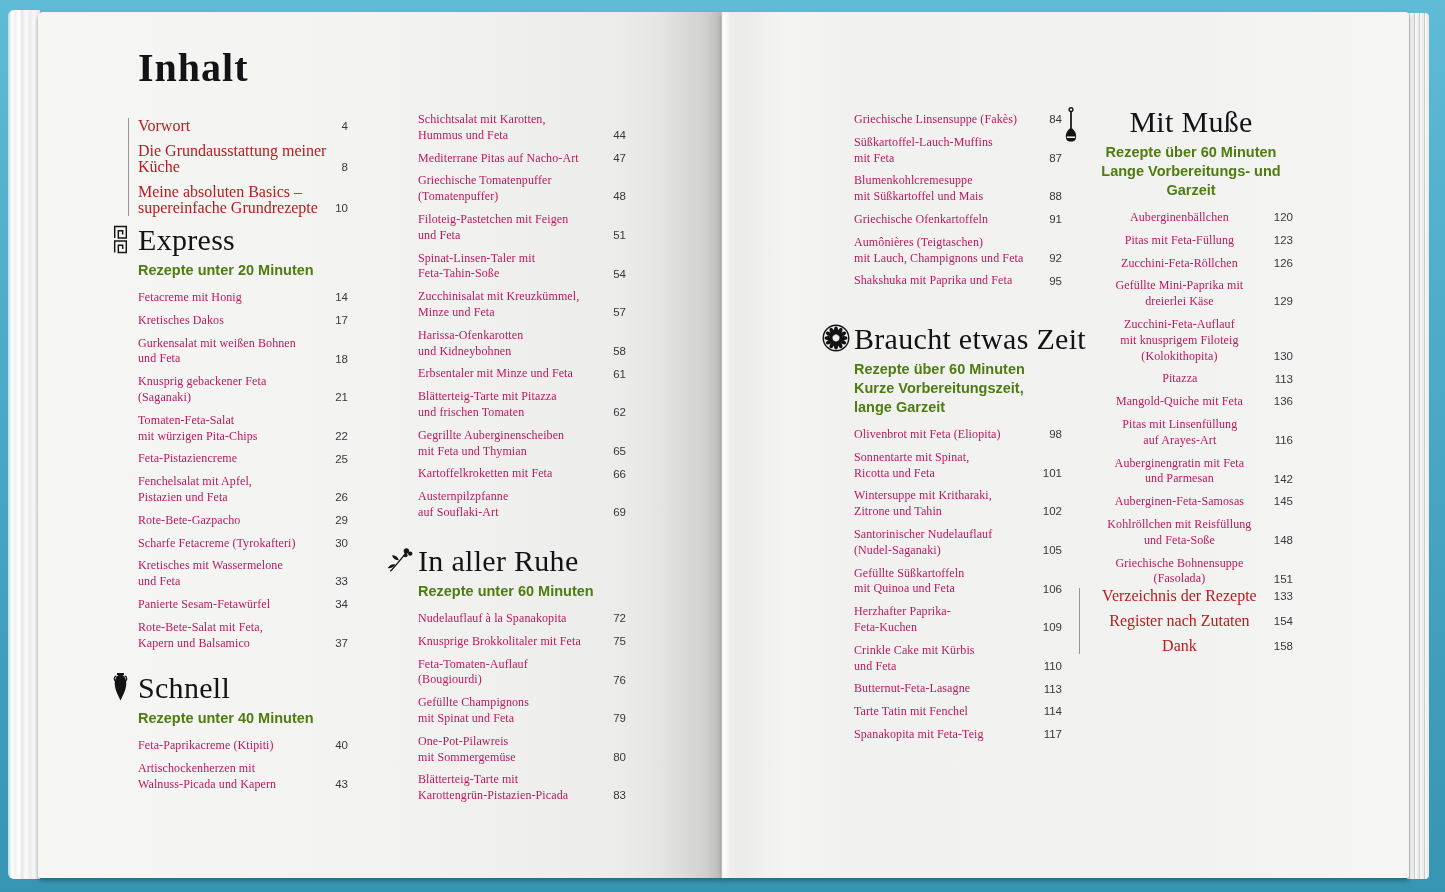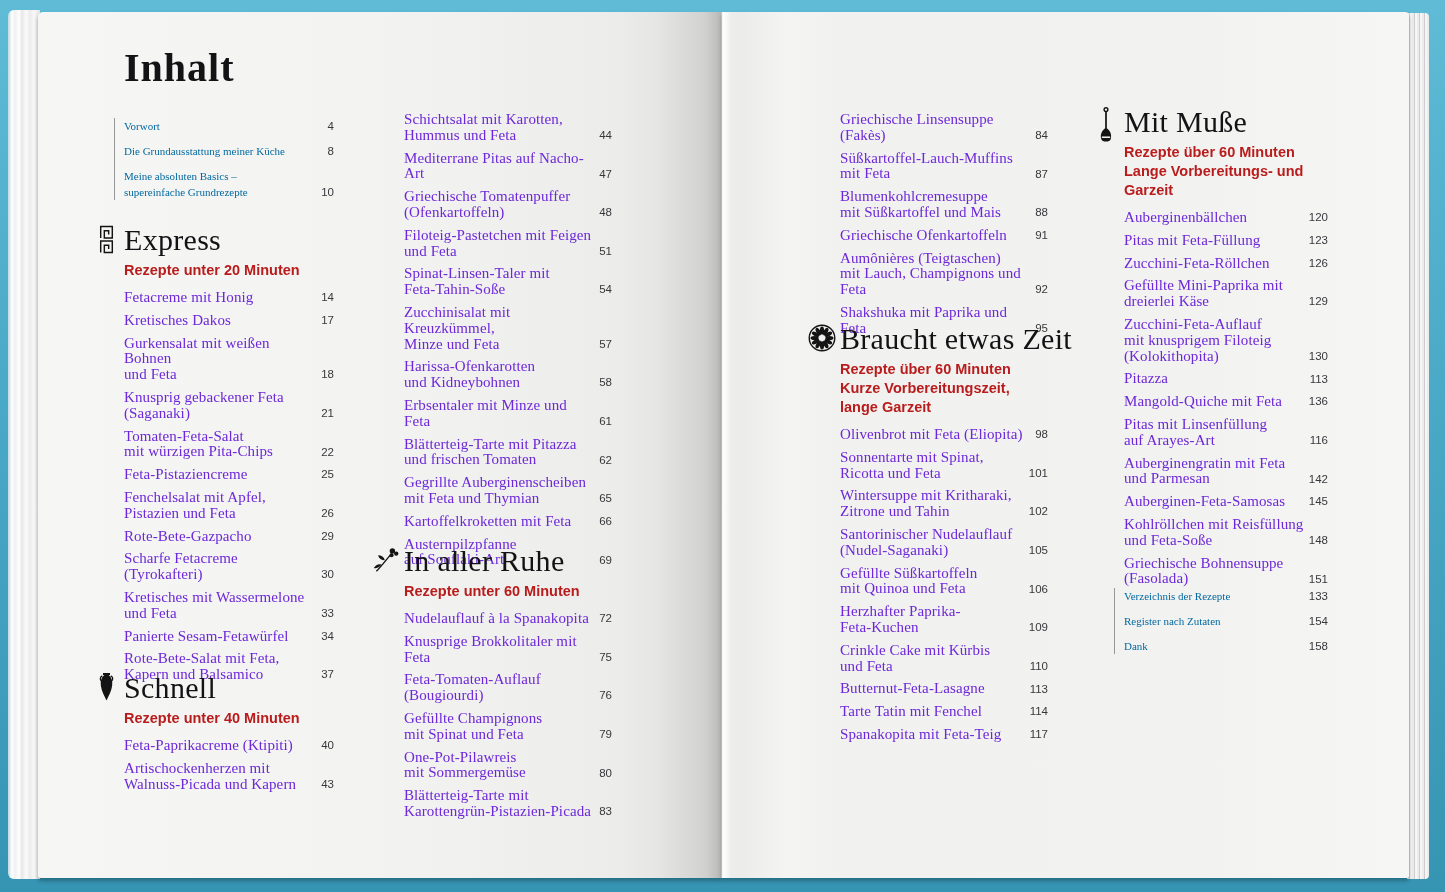--- a/index.html
+++ b/index.html
@@ -17,44 +17,44 @@
     border-radius:0 4px 4px 0;}
   .page-left{position:absolute;left:38px;top:12px;bottom:14px;width:684px;
     background:linear-gradient(to right,#f6f6f4 0%,#f2f2f0 55%,#ececea 85%,#dededc 97%,#d3d3d2 100%);
     border-radius:5px 0 0 3px;box-shadow:0 3px 4px rgba(0,30,40,.35);}
   .page-right{position:absolute;left:722px;top:12px;bottom:14px;width:687px;
     background:linear-gradient(to right,#fdfdfc 0%,#f6f6f4 3%,#f1f1ef 18%,#f2f2f0 70%,#f6f6f5 100%);
     border-radius:0 4px 3px 0;box-shadow:0 3px 4px rgba(0,30,40,.35);}
   .spine-shadow{position:absolute;left:658px;top:12px;bottom:14px;width:128px;pointer-events:none;
     background:linear-gradient(to right,rgba(100,100,98,0) 0%,rgba(100,100,98,.10) 38%,rgba(80,80,78,.20) 49%,rgba(255,255,255,.85) 51%,rgba(120,120,118,.10) 57%,rgba(120,120,118,0) 100%);}
   
-  .col{position:absolute;top:0;height:100%;}
+  .col{position:absolute;top:0;height:100%;margin-left:14px;}
   .col0{left:124px;width:210px;}
   .col1{left:404px;width:208px;}
   .col2{left:840px;width:208px;}
-  .col3{left:1124px;width:204px;}
+  .col3{left:1075px;width:204px;text-align:center;}
   .block{position:absolute;left:0;right:0;}
   h1.inhalt{margin:0;font-size:40px;line-height:44px;font-weight:700;letter-spacing:1px;color:#131316;}
   
   .sec-head{position:relative;}
   .sec-icon{position:absolute;left:-33px;top:3px;width:30px;text-align:center;}
   .sec-title{margin:0;font-size:30px;line-height:36px;font-weight:400;letter-spacing:.3px;color:#131316;white-space:nowrap;}
-  .sec-sub{font-family:"Liberation Sans","DejaVu Sans",sans-serif;font-weight:700;font-size:14.5px;line-height:19px;color:#b91c1c;margin:3px 0 10px;}
+  .sec-sub{font-family:"Liberation Sans","DejaVu Sans",sans-serif;font-weight:700;font-size:14.5px;line-height:19px;color:#4d7c0f;margin:3px 0 10px;}
   .sec-sub span{display:block;}
   
   .row{display:flex;align-items:flex-end;}
   .row.toc{margin-bottom:7px;}
   .row .ttl{flex:1;padding-right:4px;}
-  .row.toc .ttl{font-size:15px;line-height:15.8px;color:#6d28d9;letter-spacing:.1px;}
+  .row.toc .ttl{font-size:12px;line-height:15.8px;color:#be185d;letter-spacing:.1px;}
   .ln{display:block;}
   .pg{font-family:"Liberation Sans","DejaVu Sans",sans-serif;font-size:11.5px;line-height:15.5px;color:#38383c;}
   
   .rail{border-left:1.5px solid #97979a;padding-left:9px;margin-left:-10px;}
   .row.fm{margin-bottom:9px;}
-  .row.fm .ttl{font-size:11px;line-height:16px;color:#0369a1;}
+  .row.fm .ttl{font-size:16px;line-height:16px;color:#b91c1c;}
 </style>
 </head>
 <body>
 
 <div class="stack-left"></div>
 <div class="stack-right"></div>
 <div class="page-left"></div>
 <div class="page-right"></div>
 
 <div class="col col0">
@@ -213,21 +213,21 @@
       </div>
       <div class="row toc">
         <div class="ttl">
           <span class="ln">Mediterrane Pitas auf Nacho-Art</span>
         </div>
         <span class="pg">47</span>
       </div>
       <div class="row toc">
         <div class="ttl">
           <span class="ln">Griechische Tomatenpuffer</span>
-          <span class="ln">(Ofenkartoffeln)</span>
+          <span class="ln">(Tomatenpuffer)</span>
         </div>
         <span class="pg">48</span>
       </div>
       <div class="row toc">
         <div class="ttl">
           <span class="ln">Filoteig-Pastetchen mit Feigen</span>
           <span class="ln">und Feta</span>
         </div>
         <span class="pg">51</span>
       </div>

